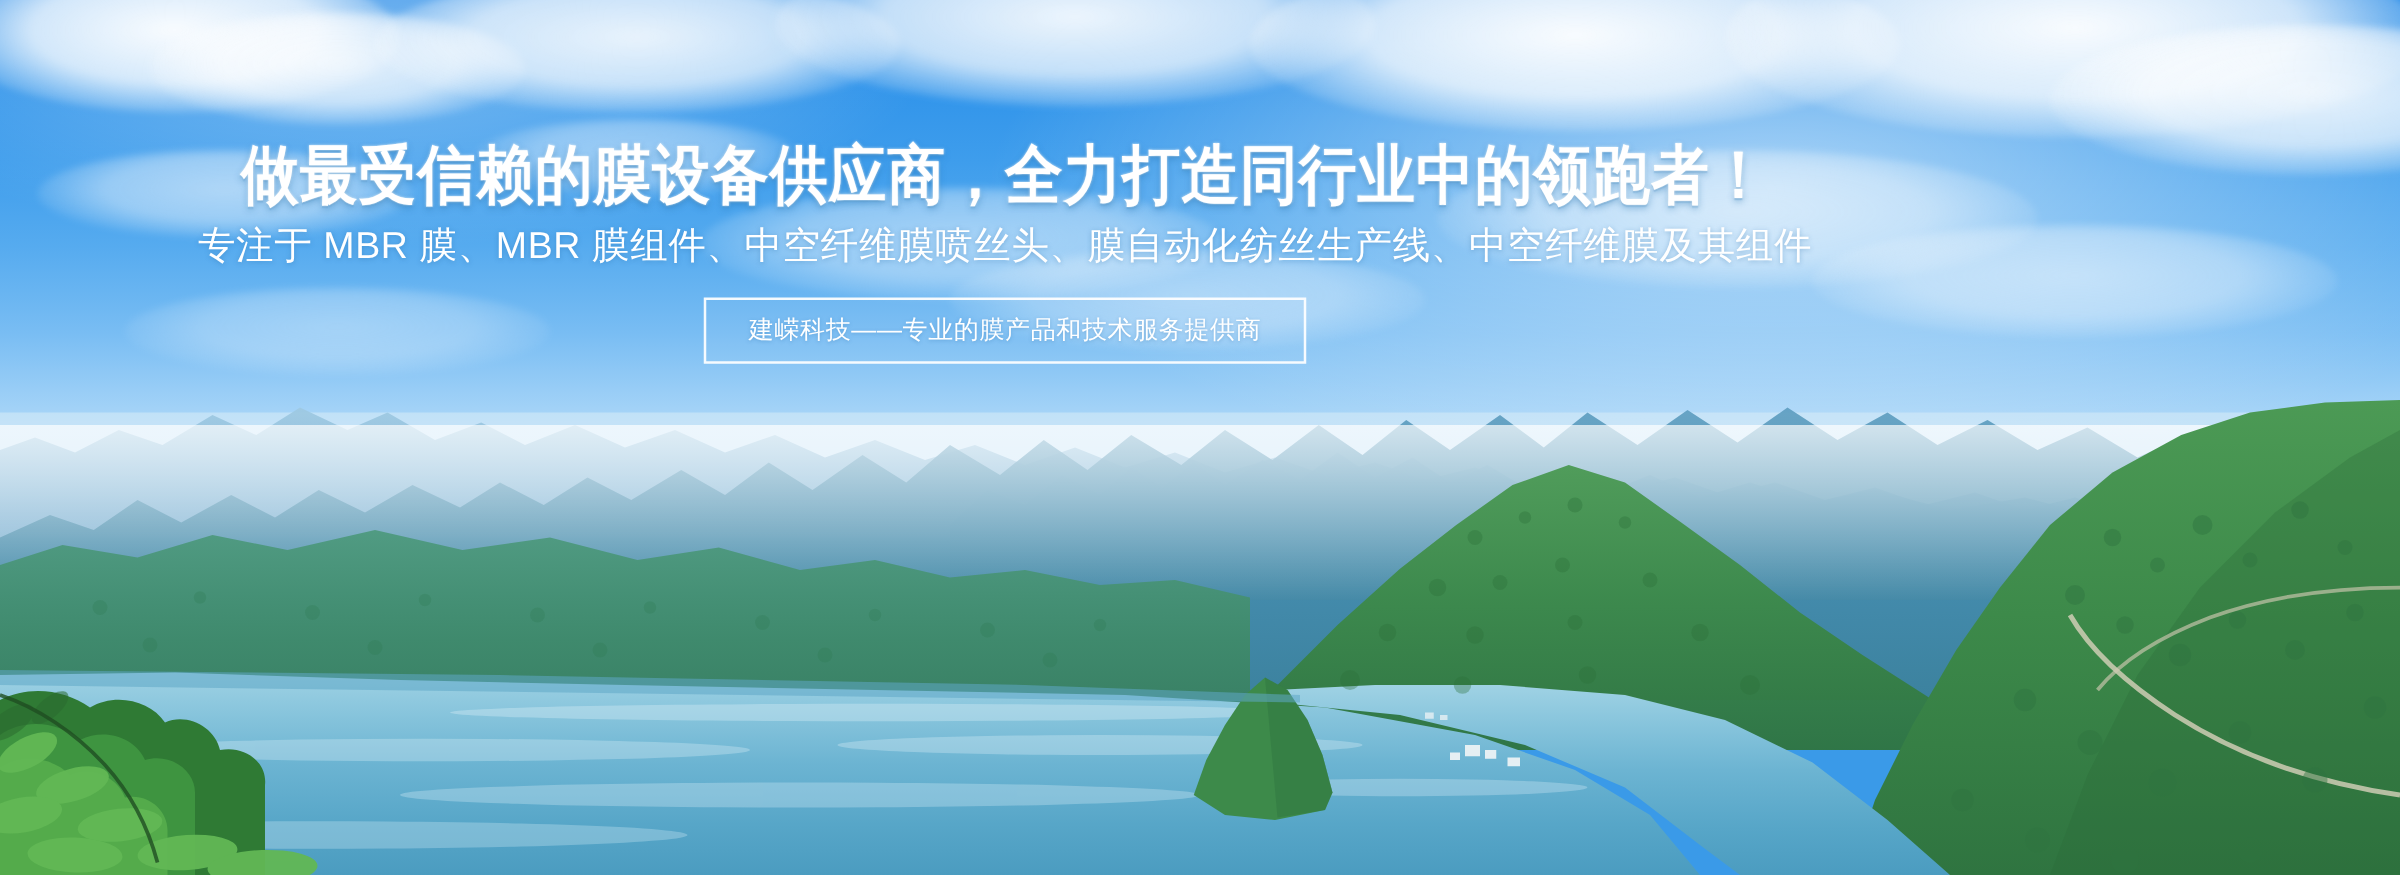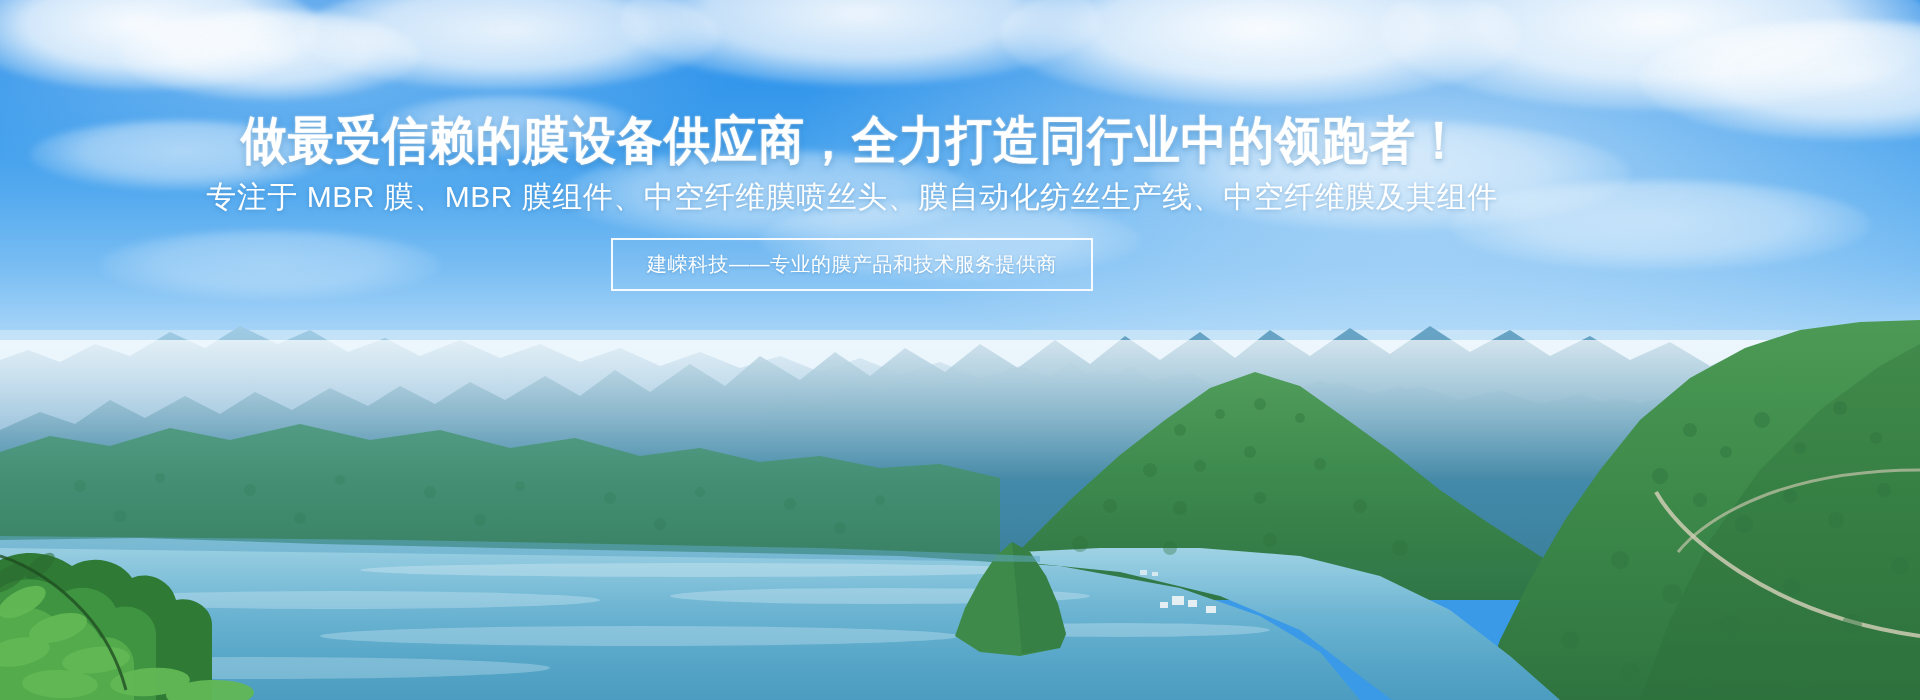--- a/index.html
+++ b/index.html
@@ -65,21 +65,20 @@
   }
 
   
   .hero-text {
     position: absolute;
     left: 0;
     top: 0;
     width: 1608px;
     text-align: center;
     z-index: 40;
-    padding-left: 48px;
   }
 
   .headline {
     margin: 0;
     padding-top: 98px;
     font-size: 46px;
     line-height: 54px;
     font-weight: bold;
     color: #ffffff;
     letter-spacing: 1px;

